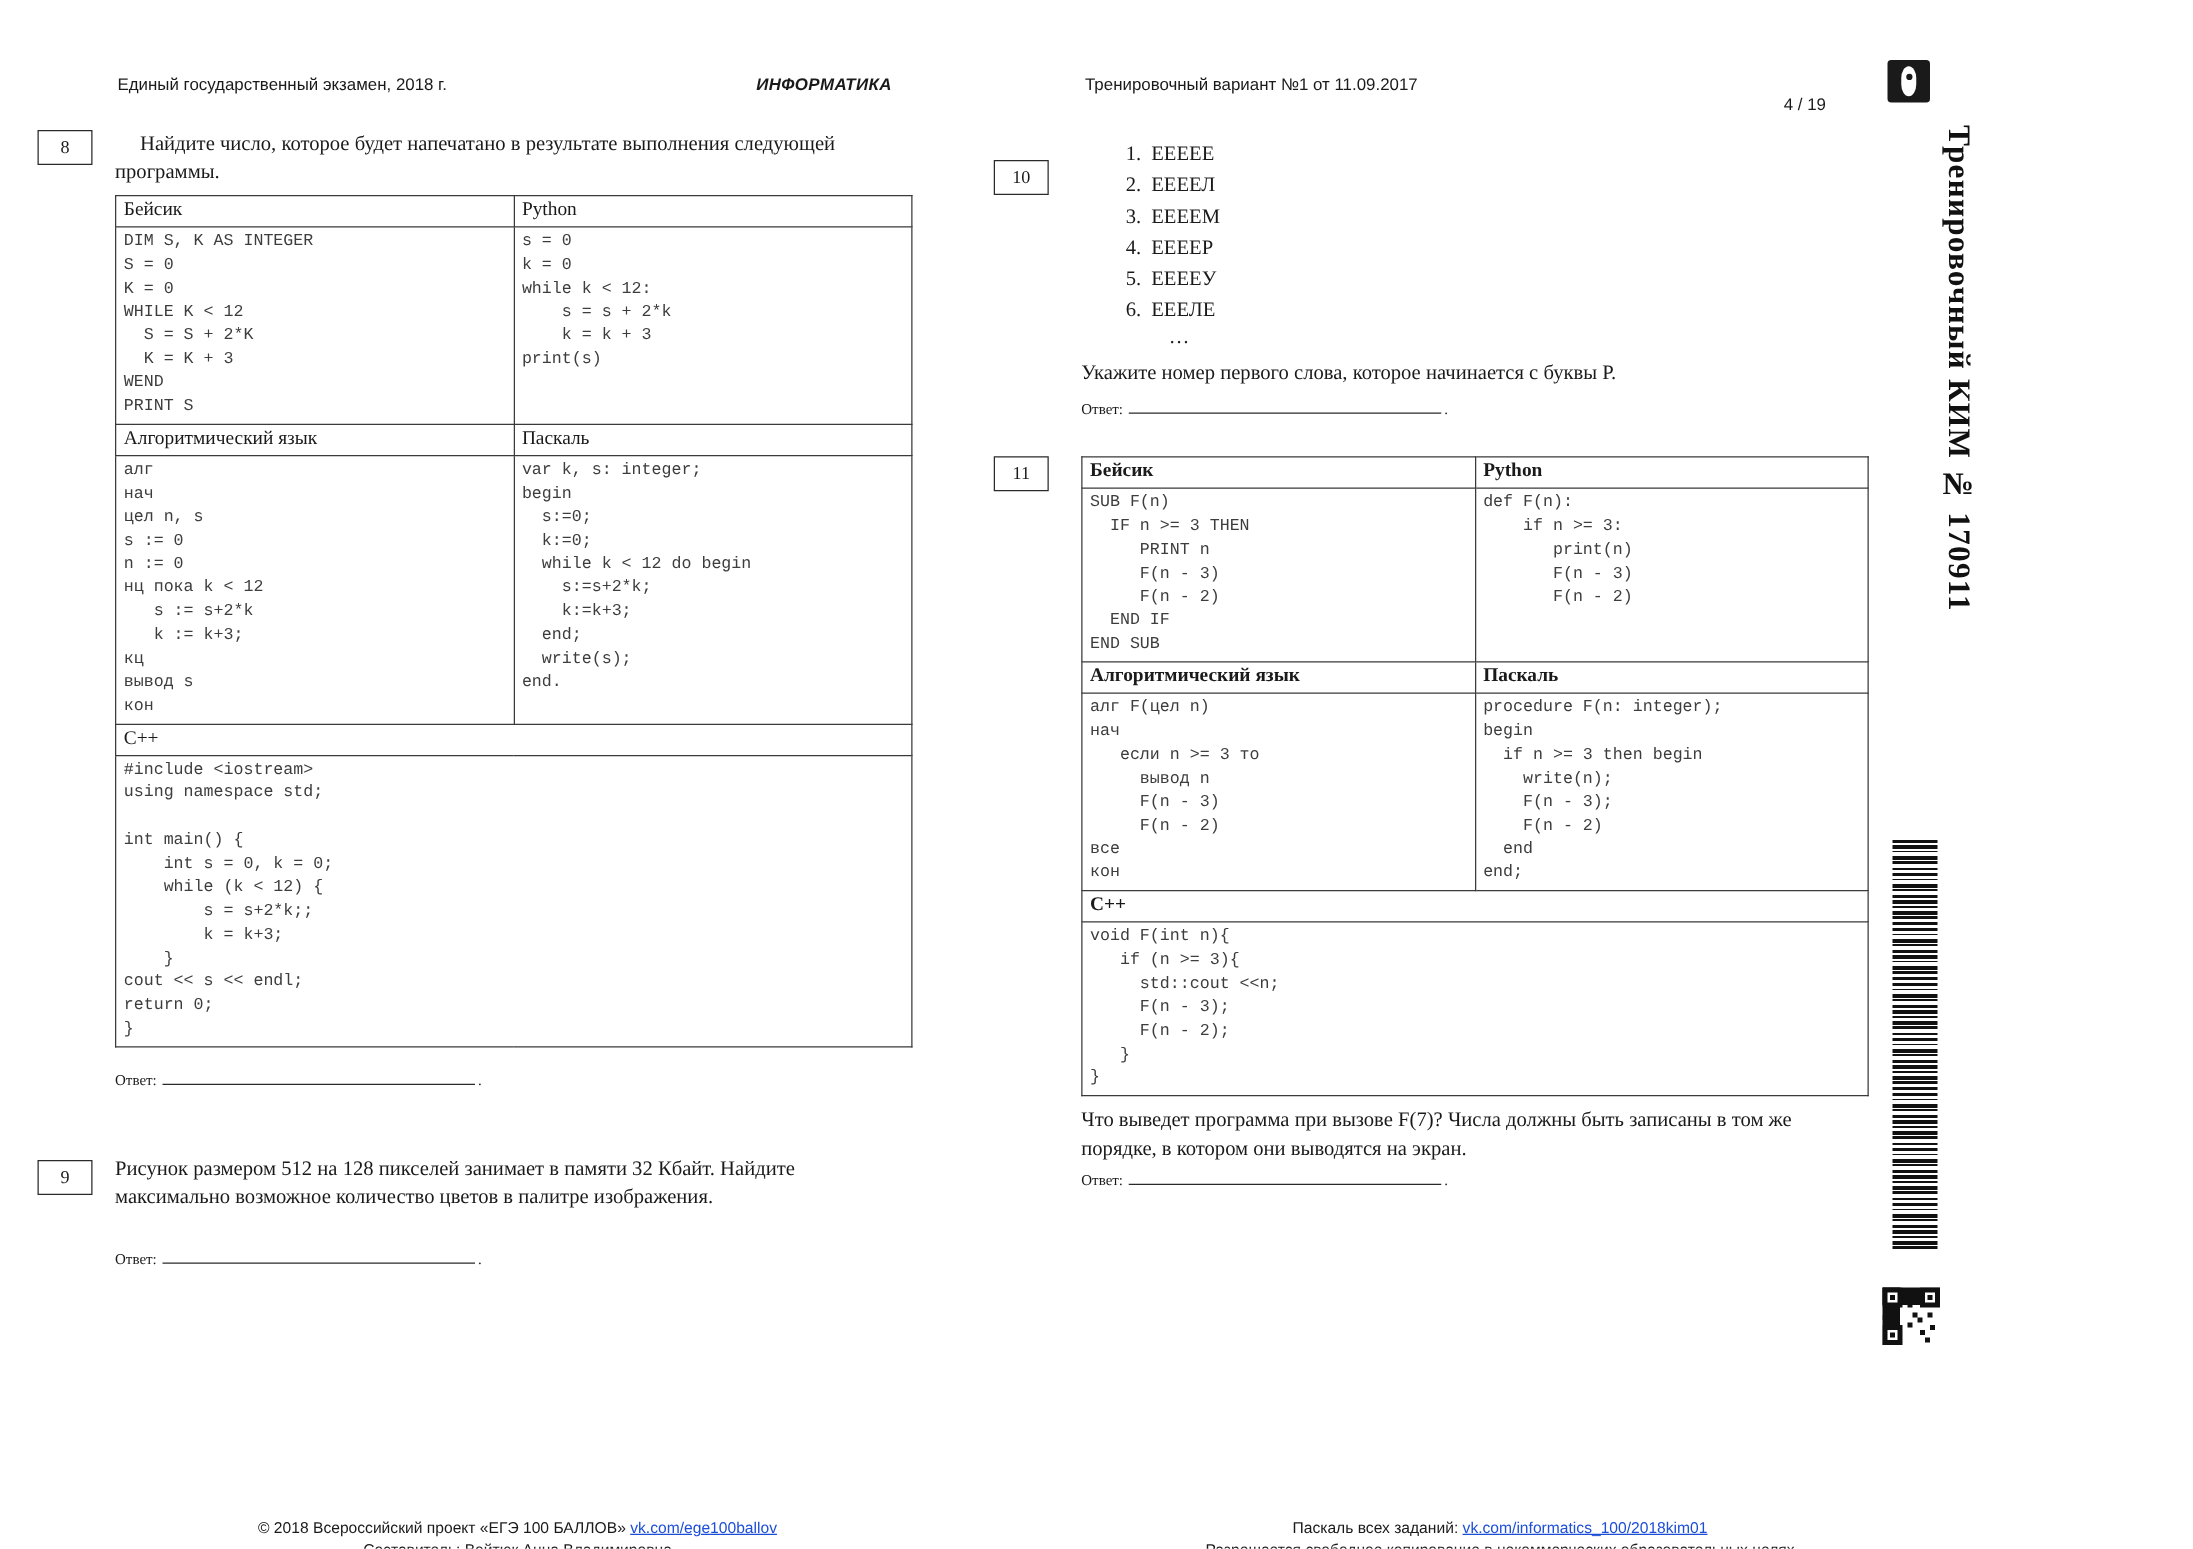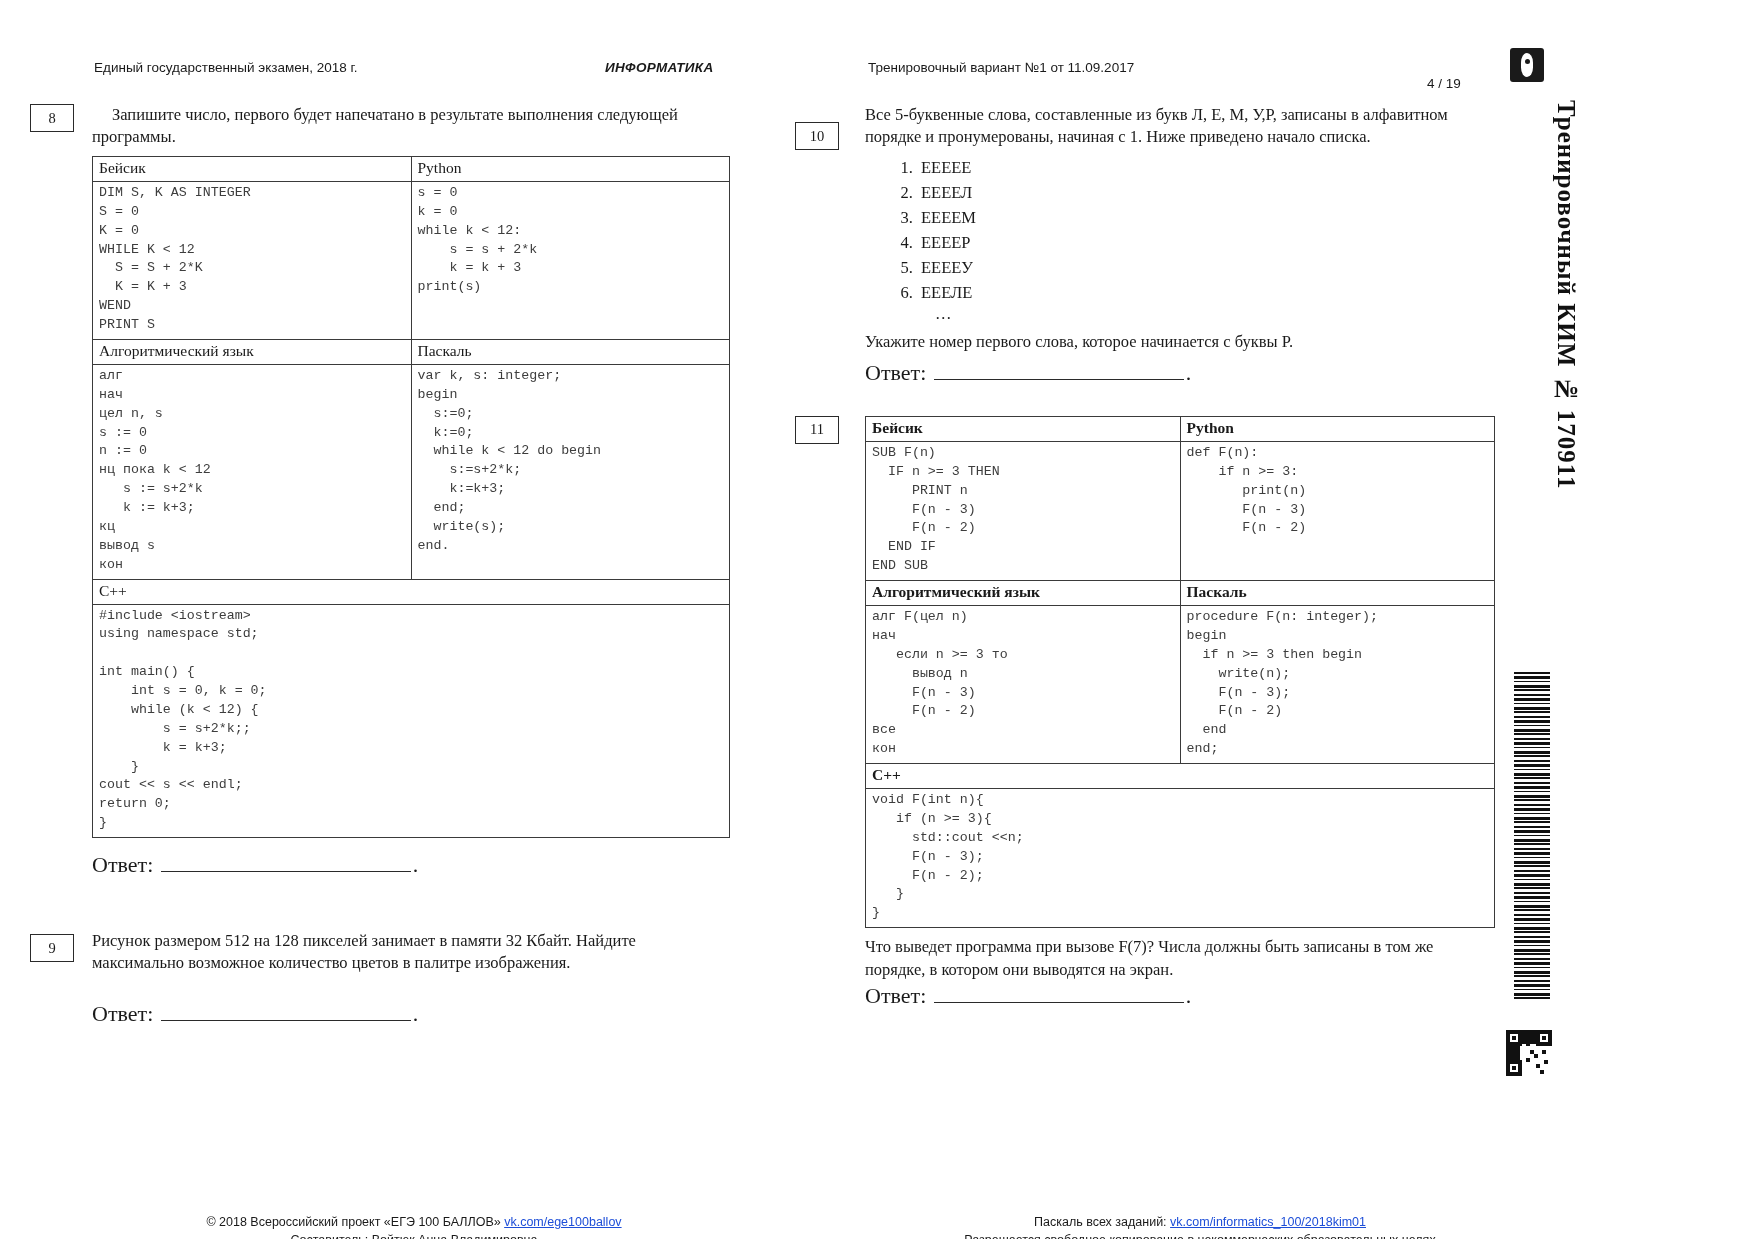--- a/index.html
+++ b/index.html
@@ -73,21 +73,21 @@
     margin:0;
     font-family:"Liberation Mono", monospace;
     font-size:13.3px;
     line-height:1.42;
     color:#3d3d3d;
     white-space:pre;
   }
 
   
   .answer{
-    font-size:22px;margin-top:14px;
+    font-size:12px;margin-top:14px;
   }
   .ans-line{
     display:inline-block;width:250px;border-bottom:1px solid #2a2a2a;
     height:15px;margin:0 2px;
   }
 
   
   ol.words{
     margin:6px 0 0 0;padding-left:52px;font-size:16.5px;line-height:1.52;
   }
@@ -149,21 +149,21 @@
     <span class="hdr-right">Тренировочный вариант №1 от 11.09.2017</span>
     <span class="hdr-page">4 / 19</span>
     <span class="hdr-logo"></span>
   </div>
 
   <div class="col-left">
 
     <div class="task">
       <div class="task-num">8</div>
       <div class="task-body">
-        <div class="task-text">Запишите число, первого будет напечатано в результате выполнения следующей программы.</div>
+        <div class="task-text">Найдите число, которое будет напечатано в результате выполнения следующей программы.</div>
 
         <table class="ctable">
           <colgroup>
               <col style="width:50%">
               <col style="width:50%">
             </colgroup>
           <tbody>
               <tr>
             <td class="lang">Бейсик</td>
             <td class="lang">Python</td>
@@ -259,21 +259,20 @@
       </div>
     </div>
 
   </div>
 
   <div class="col-right">
 
     <div class="task">
       <div class="task-num" style="top:18px;">10</div>
       <div class="task-body" style="margin-left:70px;">
-        <div class="task-text noind">Все 5-буквенные слова, составленные из букв Л, Е, М, У,Р,  записаны в алфавитном порядке и пронумерованы, начиная с 1. Ниже приведено начало списка.</div>
 
         <ol class="words">
           <li>ЕЕЕЕЕ</li>
           <li>ЕЕЕЕЛ</li>
           <li>ЕЕЕЕМ</li>
           <li>ЕЕЕЕР</li>
           <li>ЕЕЕЕУ</li>
           <li>ЕЕЕЛЕ</li>
         </ol>
         <div class="ellipsis">…</div>

